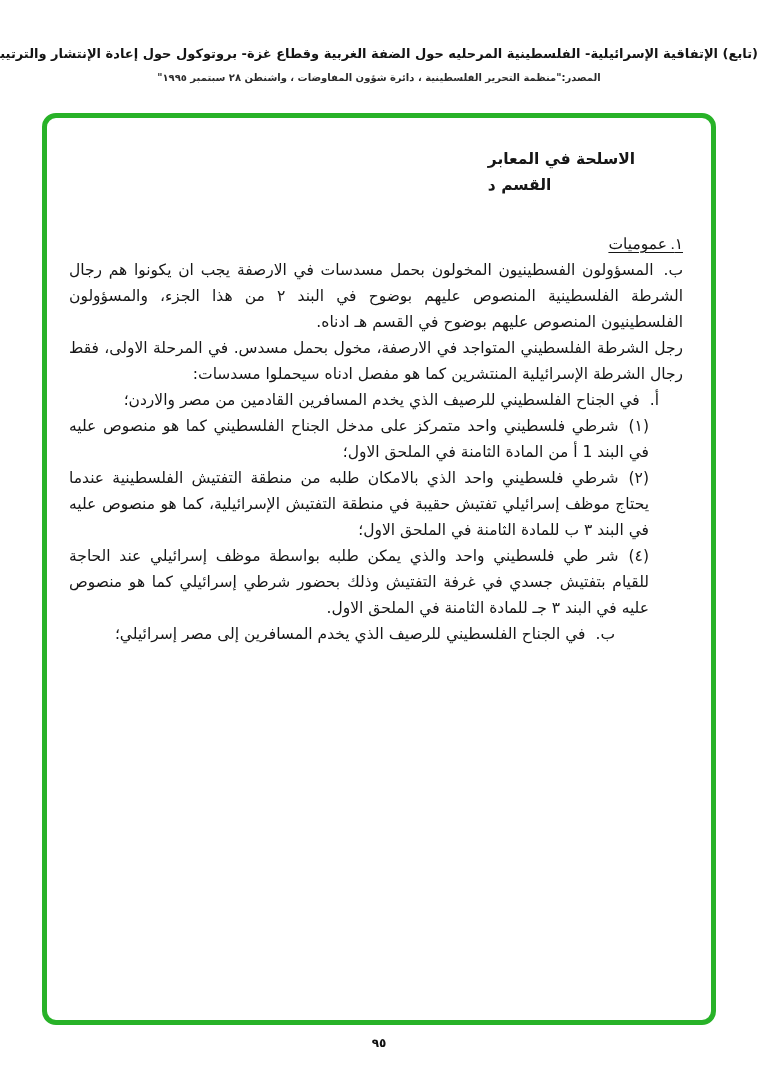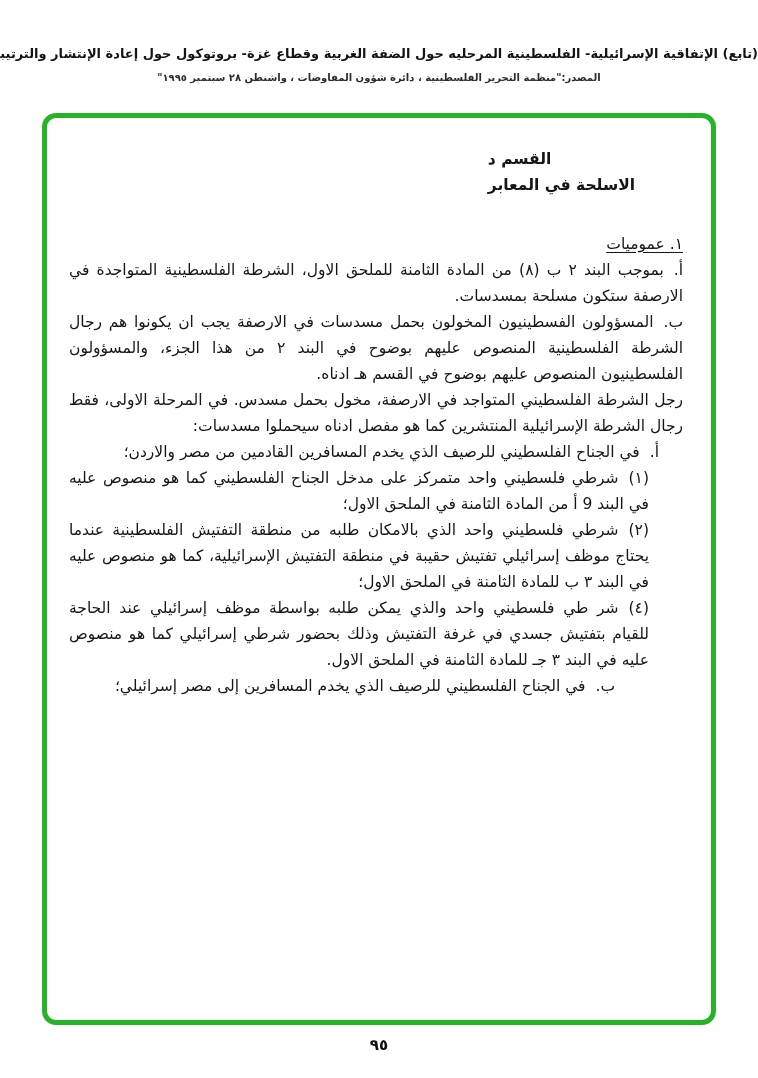--- a/index.html
+++ b/index.html
@@ -42,74 +42,71 @@
     color: #161616;
   }
   
   .section-heading-wrap { text-align: right; padding-left: 0; padding-right: 50px; }
   .section-heading { display: inline-block; text-align: left; font-weight: bold; }
   
   .clause-heading {
     text-decoration: underline;
     text-underline-offset: 3px;
   }
-  .clause-heading.first { margin-top: 33px; }
+  .clause-heading.first { margin-top: 33px; font-family: Liberation Serif, serif; }
   
   .para, .list-item { text-align: justify; }
   .marker { margin-left: 10px; white-space: nowrap; }
   .indent-0   { padding-right: 2px;  }
   .indent-a   { padding-right: 26px; }
   .indent-sub { padding-right: 36px; }
   .indent-b   { padding-right: 70px; }
   
   .page-number {
     position: absolute; left: 0; right: 0; top: 1036px;
     text-align: center;
-    font-size: 15px; font-weight: bold; color: #111111;
+    font-size: 12px; font-weight: bold; color: #111111;
   }
 </style>
 </head>
 <body>
 
 <div class="page">
 
   <header class="doc-header">
     <div class="doc-title">(تابع) الإتفاقية الإسرائيلية- الفلسطينية المرحليه حول الضفة الغربية وقطاع غزة- بروتوكول حول إعادة الإنتشار والترتيبات الامنية</div>
     <div class="doc-source">المصدر:"منظمة التحرير الفلسطينية ، دائرة شؤون المفاوضات ، واشنطن ٢٨ سبتمبر ١٩٩٥"</div>
   </header>
 
   <div class="green-frame">
     <div class="frame-content">
 
       <div class="section-heading-wrap">
         <div class="section-heading">
+          <div>الاسلحة في المعابر</div>
           <div>القسم د</div>
-          <div>الاسلحة في المعابر</div>
         </div>
       </div>
 
       <div class="clause-heading first indent-0">١. عموميات</div>
 
-      <div class="list-item indent-0">
-        <span class="marker">أ.</span><span>بموجب البند ٢ ب (٨) من المادة الثامنة للملحق الاول، الشرطة الفلسطينية المتواجدة في الارصفة ستكون مسلحة بمسدسات.</span>
-      </div>
 
       <div class="list-item indent-0">
         <span class="marker">ب.</span><span>المسؤولون الفسطينيون المخولون بحمل مسدسات في الارصفة يجب ان يكونوا هم رجال الشرطة الفلسطينية المنصوص عليهم بوضوح في البند ٢ من هذا الجزء، والمسؤولون الفلسطينيون المنصوص عليهم بوضوح في القسم هـ ادناه.</span>
       </div>
 
 
       <div class="para indent-0">رجل الشرطة الفلسطيني المتواجد في الارصفة، مخول بحمل مسدس. في المرحلة الاولى، فقط رجال الشرطة الإسرائيلية المنتشرين كما هو مفصل ادناه سيحملوا مسدسات:</div>
 
       <div class="list-item indent-a">
         <span class="marker">أ.</span><span>في الجناح الفلسطيني للرصيف الذي يخدم المسافرين القادمين من مصر والاردن؛</span>
       </div>
 
       <div class="list-item indent-sub">
-        <span class="marker">(١)</span><span>شرطي فلسطيني واحد متمركز على مدخل الجناح الفلسطيني كما هو منصوص عليه في البند 9 أ من المادة الثامنة في الملحق الاول؛</span>
+        <span class="marker">(١)</span><span>شرطي فلسطيني واحد متمركز على مدخل الجناح الفلسطيني كما هو منصوص عليه في البند 1 أ من المادة الثامنة في الملحق الاول؛</span>
       </div>
 
       <div class="list-item indent-sub">
         <span class="marker">(٢)</span><span>شرطي فلسطيني واحد الذي بالامكان طلبه من منطقة التفتيش الفلسطينية عندما يحتاج موظف إسرائيلي تفتيش حقيبة في منطقة التفتيش الإسرائيلية، كما هو منصوص عليه في البند ٣ ب للمادة الثامنة في الملحق الاول؛</span>
       </div>
 
 
       <div class="list-item indent-sub">
         <span class="marker">(٤)</span><span>شر طي فلسطيني واحد والذي يمكن طلبه بواسطة موظف إسرائيلي عند الحاجة للقيام بتفتيش جسدي في غرفة التفتيش وذلك بحضور شرطي إسرائيلي كما هو منصوص عليه في البند ٣ جـ للمادة الثامنة في الملحق الاول.</span>
       </div>

